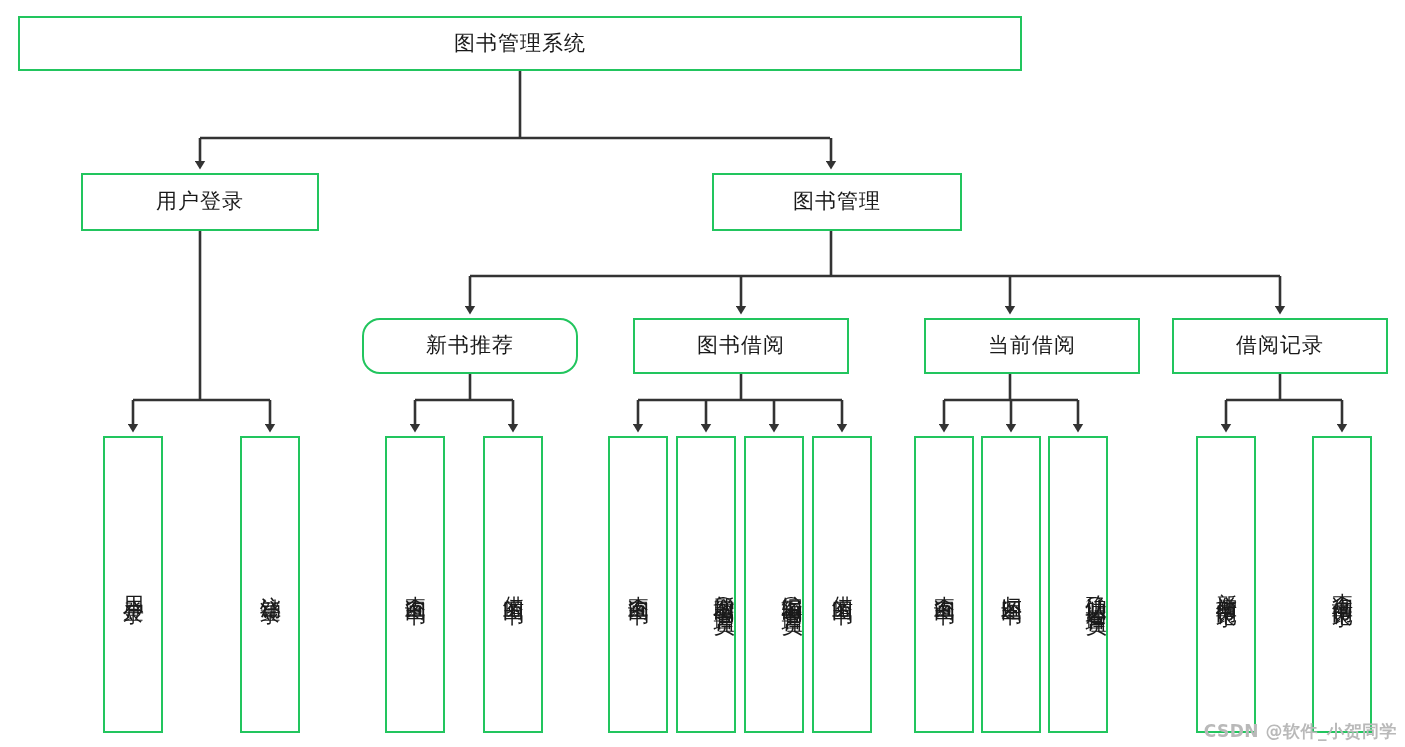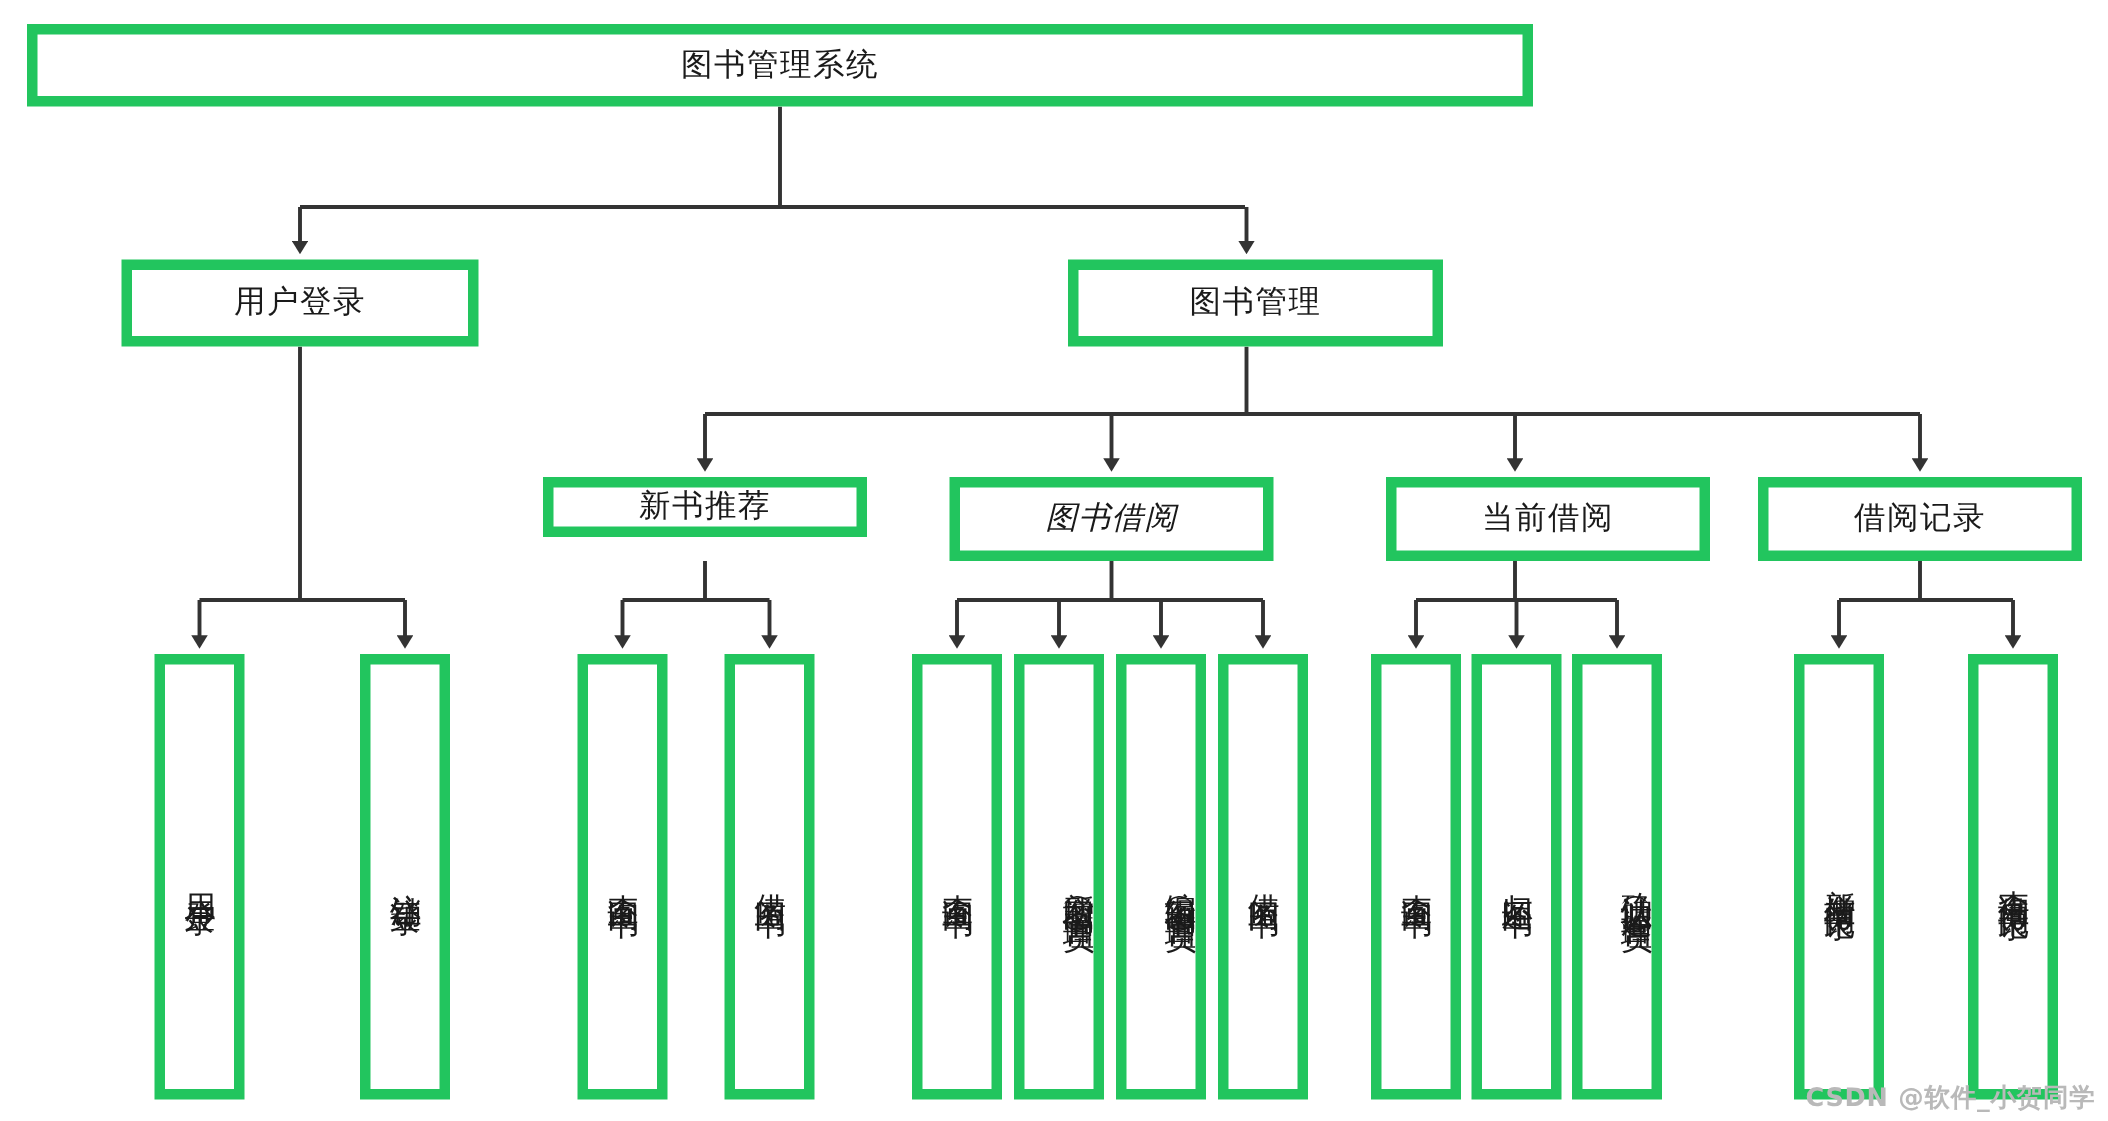--- a/index.html
+++ b/index.html
@@ -15,21 +15,21 @@
     position: relative;
     width: 1405px;
     height: 747px;
     background: #ffffff;
     overflow: hidden;
   }
   .node {
     position: absolute;
     box-sizing: border-box;
     background: #ffffff;
-    border: 7px solid #22c55e;
+    border: 2px solid #22c55e;
     display: flex;
     align-items: center;
     justify-content: center;
     color: #1a1a1a;
   }
   .node-h {
     font-size: 21px;
     letter-spacing: 1px;
     line-height: 1.2;
     text-align: center;
@@ -122,22 +122,22 @@
       <path d="M1226,400 L1226,425" marker-end="url(#arrowhead)"></path>
       <path d="M1342,400 L1342,425" marker-end="url(#arrowhead)"></path>
     </g>
   </svg>
 
   <div class="node node-h" id="n-root" style="left: 18px; top: 16px; width: 1004px; height: 55px;">图书管理系统</div>
 
   <div class="node node-h" id="n-l1-0" style="left: 81px; top: 173px; width: 238px; height: 58px;">用户登录</div>
   <div class="node node-h" id="n-l1-1" style="left: 712px; top: 173px; width: 250px; height: 58px;">图书管理</div>
 
-  <div class="node node-h" id="n-l2-0" style="left: 362px; top: 318px; width: 216px; height: 40px;">新书推荐</div>
-  <div class="node node-h" id="n-l2-1" style="left: 633px; top: 318px; width: 216px; height: 56px; font-style: italic;">图书借阅</div>
+  <div class="node node-h" id="n-l2-0" style="left: 362px; top: 318px; width: 216px; height: 56px; border-radius: 18px;">新书推荐</div>
+  <div class="node node-h" id="n-l2-1" style="left: 633px; top: 318px; width: 216px; height: 56px;">图书借阅</div>
   <div class="node node-h" id="n-l2-2" style="left: 902px; top: 318px; width: 216px; height: 56px; margin-left: 22px;">当前借阅</div>
   <div class="node node-h" id="n-l2-3" style="left: 1172px; top: 318px; width: 216px; height: 56px; text-align: right;">借阅记录</div>
 
   <div class="node node-v mid" id="n-leaf-0" style="left: 103px; top: 436px; width: 60px; height: 297px;">用户登录</div>
   <div class="node node-v mid" id="n-leaf-1" style="left: 240px; top: 436px; width: 60px; height: 297px;">注销登录</div>
   <div class="node node-v mid" id="n-leaf-2" style="left: 385px; top: 436px; width: 60px; height: 297px;">查询图书</div>
   <div class="node node-v mid" id="n-leaf-3" style="left: 483px; top: 436px; width: 60px; height: 297px;">借阅图书</div>
   <div class="node node-v mid" id="n-leaf-4" style="left: 608px; top: 436px; width: 60px; height: 297px;">查询图书</div>
   <div class="node node-v" id="n-leaf-5" style="left: 676px; top: 436px; width: 60px; height: 297px;">新增图书（管理员）</div>
   <div class="node node-v" id="n-leaf-6" style="left: 744px; top: 436px; width: 60px; height: 297px;">编辑图书（管理员）</div>

